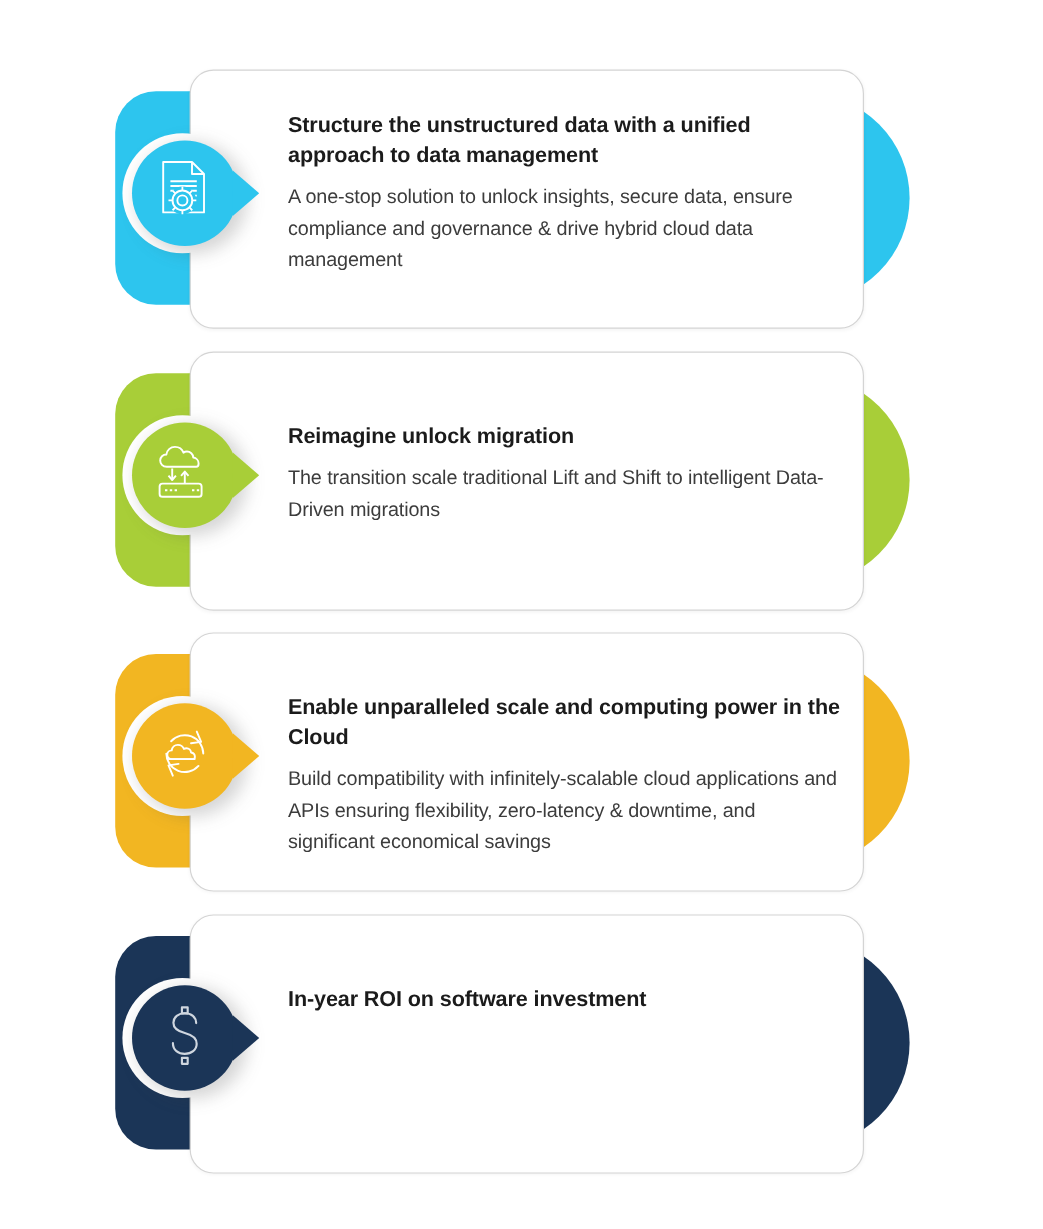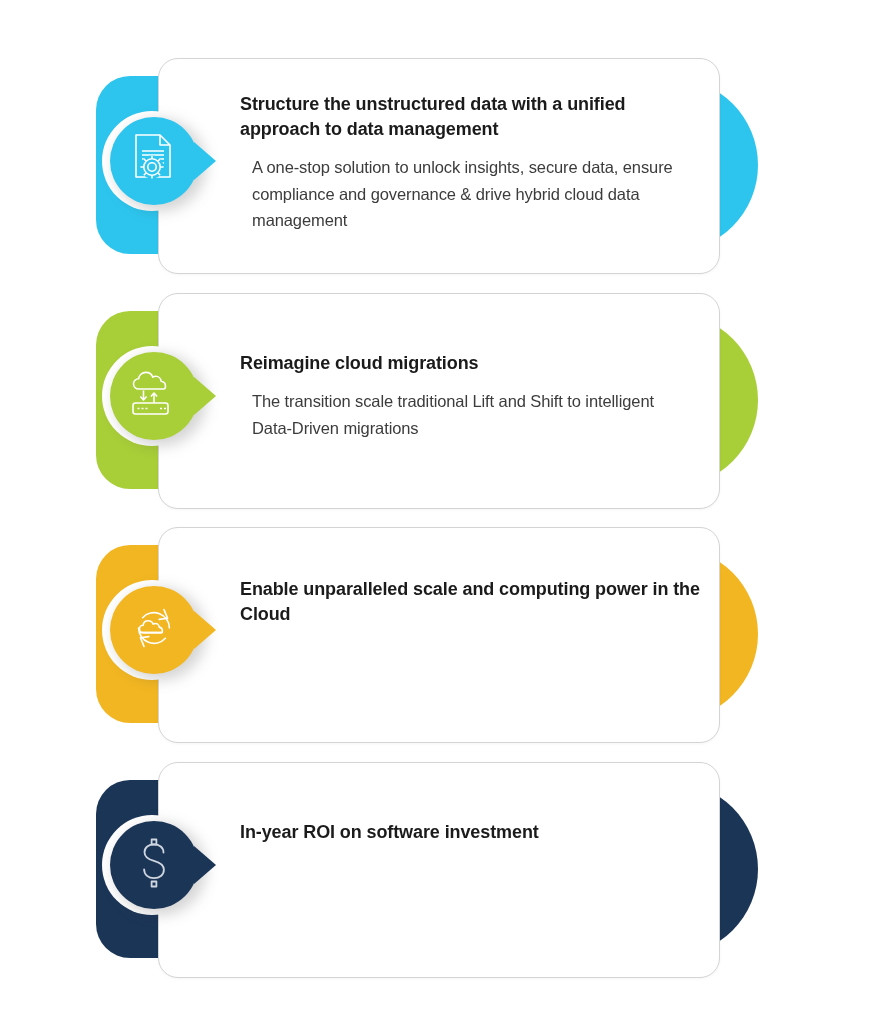--- a/index.html
+++ b/index.html
@@ -116,21 +116,21 @@
   }
   .benefit-title {
     margin: 0 0 9px 0;
     font-size: 18px;
     line-height: 25px;
     font-weight: bold;
     color: #1b1b1b;
     letter-spacing: -0.1px;
   }
   .benefit-desc {
-    margin: 12px;
+    margin: 0;
     font-size: 16.5px;
     line-height: 26.5px;
     color: #3c3c3c;
     letter-spacing: -0.1px;
   }
 </style>
 </head>
 <body>
 
 <div id="infographic">
@@ -167,21 +167,21 @@
       </span>
     </div>
   </div>
 
   <div class="benefit-row" style="top:293px;">
     <div class="left-slab" style="background:#A8CE38;"></div>
     <div class="right-lens" style="background:#A8CE38;"></div>
     <div class="card"></div>
 
     <div class="text-block" style="top:58px;">
-      <p class="benefit-title">Reimagine cloud migrations</p>
+      <p class="benefit-title">Reimagine unlock migration</p>
       <p class="benefit-desc">The transition scale traditional Lift and Shift to intelligent Data-Driven migrations</p>
     </div>
 
     <div class="badge-ring" style="top:53px;"></div>
     <div class="badge-shadow" style="top:61px;"></div>
     <div class="badge" style="top:59px;background:#A8CE38;">
       <span class="badge-tail" style="border-left-color:#A8CE38;"></span>
       <span class="badge-icon">
         <svg width="52" height="48" viewBox="0 0 52 48" fill="none" stroke="#ffffff" stroke-width="1.6">
           <path d="M11 19 C7.5 19 5.5 16.4 5.5 13.8 C5.5 11 7.8 8.8 10.6 8.8 C11 5.2 14 2.4 17.8 2.4 C21 2.4 23.8 4.4 24.9 7.2 C25.7 6.6 26.7 6.3 27.8 6.3 C30.6 6.3 32.9 8.5 33.1 11.3 C35.6 11.7 37.5 13.8 37.5 16.2 C37.5 17.7 36.7 19 35.6 19 Z" stroke-linejoin="round"></path>
@@ -197,20 +197,21 @@
     </div>
   </div>
 
   <div class="benefit-row" style="top:527px;">
     <div class="left-slab" style="background:#F2B622;"></div>
     <div class="right-lens" style="background:#F2B622;"></div>
     <div class="card"></div>
 
     <div class="text-block" style="top:50px;">
       <p class="benefit-title">Enable unparalleled scale and computing power in the Cloud</p>
+      <p class="benefit-desc">Build compatibility with infinitely-scalable cloud applications and APIs ensuring flexibility, zero-latency &amp; downtime, and significant economical savings</p>
     </div>
 
     <div class="badge-ring" style="top:53px;"></div>
     <div class="badge-shadow" style="top:61px;"></div>
     <div class="badge" style="top:59px;background:#F2B622;">
       <span class="badge-tail" style="border-left-color:#F2B622;"></span>
       <span class="badge-icon">
         <svg width="52" height="52" viewBox="0 0 52 52" fill="none" stroke="#ffffff" stroke-width="1.6">
           <path d="M41.4 26 A15.4 15.4 0 0 0 14.6 15.7" stroke-linecap="round"></path>
           <path d="M36 7.6 L39.6 16.2 L31.2 17.4" stroke-linejoin="round" stroke-linecap="round"></path>

